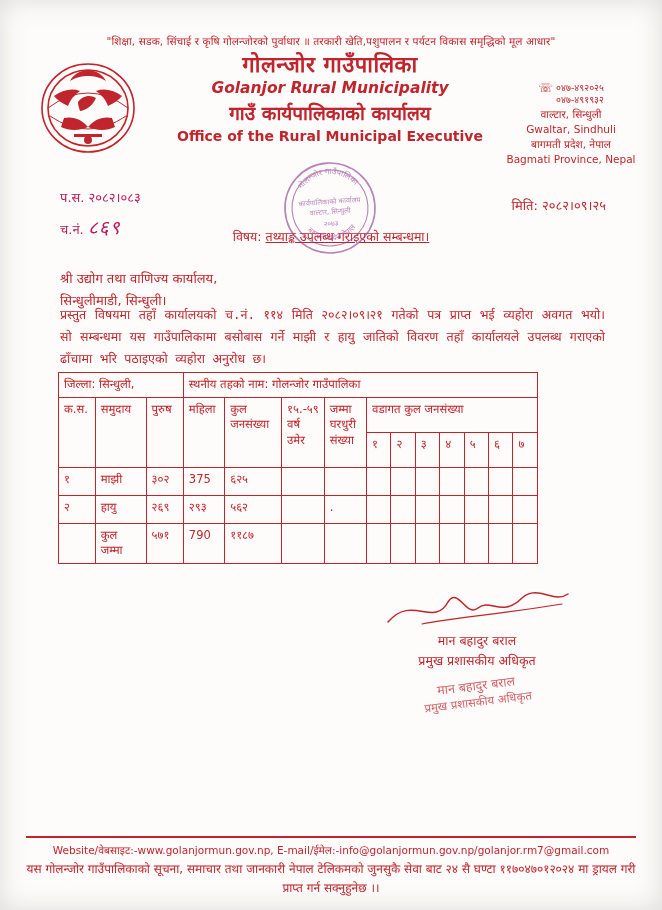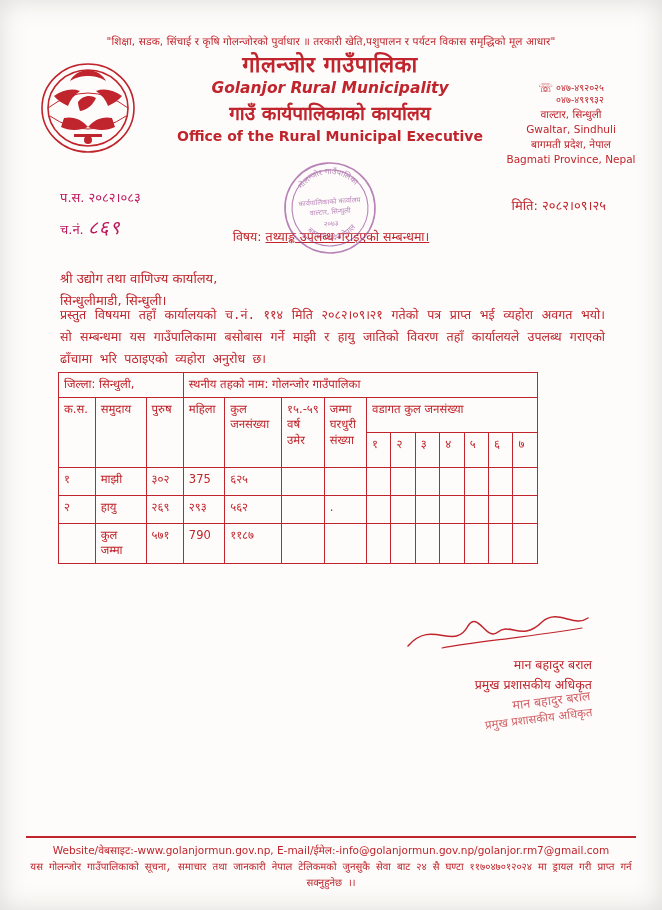--- a/index.html
+++ b/index.html
@@ -155,23 +155,23 @@
     text-align: left;
     line-height: 1.35;
   }
   .row-head td { height: 22px; }
   .hdr-cell { height: 70px; }
   .body-row td { height: 28px; }
 
   
   .sig-wrap {
     position: absolute;
-    right: 70px; top: 612px;
+    right: 70px; top: 588px;
     width: 230px;
-    text-align: right;
+    text-align: center;
     color: #c0242c;
   }
   .sig-scribble { height: 42px; }
   .sig-scribble svg { width: 190px; height: 42px; }
   .sig-name { font-size: 12.5px; line-height: 1.7; }
   .sig-post { font-size: 12.5px; line-height: 1.6; }
   .sig-stamp {
     margin-top: 6px;
     transform: rotate(-7deg);
     opacity: .72;
@@ -187,21 +187,21 @@
     height: 1.5px;
     background: #c0242c;
   }
   .footer {
     position: absolute;
     left: 26px; right: 26px; top: 842px;
     text-align: center;
     color: #c0242c;
   }
   .footer .f1 { font-size: 10.5px; line-height: 1.7; }
-  .footer .f2 { font-size: 10px; line-height: 1.6; font-family: Liberation Mono, monospace; }
+  .footer .f2 { font-size: 12px; line-height: 1.6; }
 </style>
 </head>
 <body>
 
 <div id="page">
 
   <div class="tagline">"शिक्षा, सडक, सिंचाई र कृषि गोलन्जोरको पुर्वाधार ॥ तरकारी खेति,पशुपालन र पर्यटन विकास समृद्धिको मूल आधार"</div>
 
   <div class="header">
 

